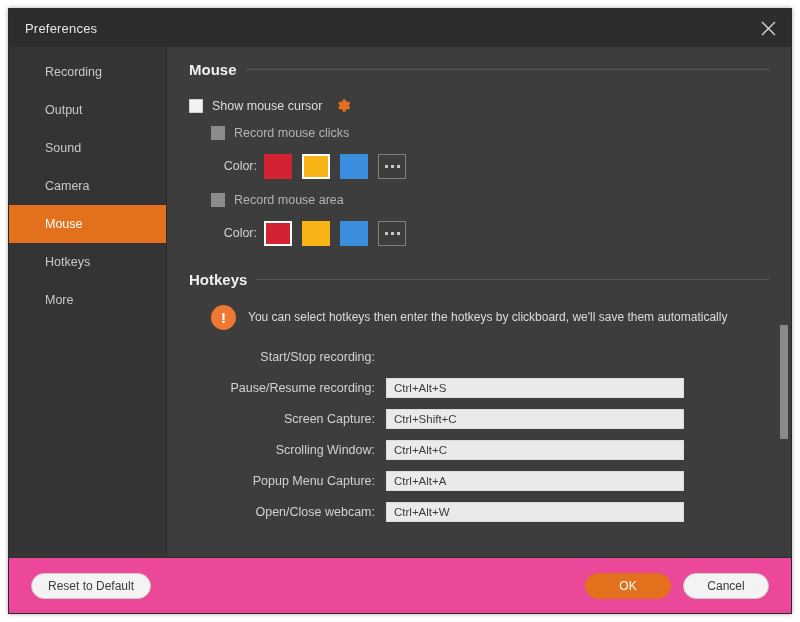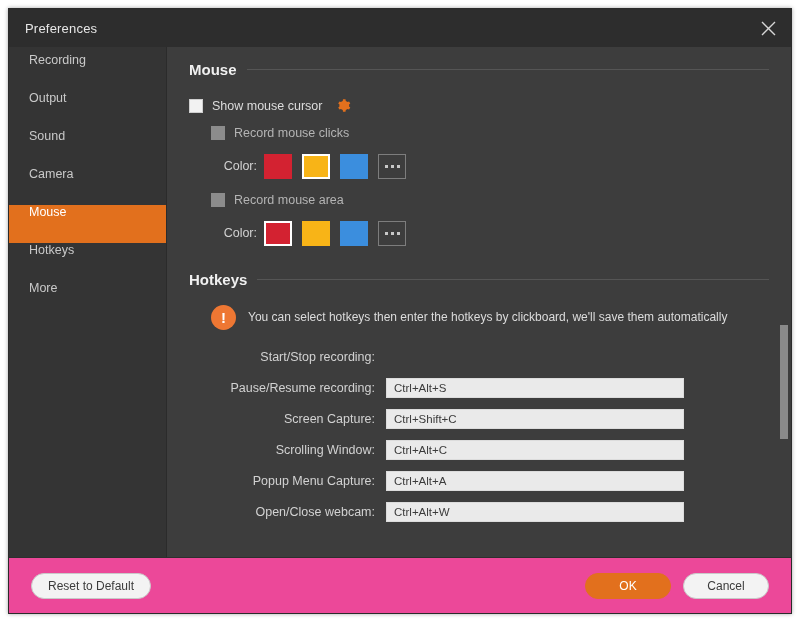--- a/index.html
+++ b/index.html
@@ -66,22 +66,22 @@
     flex: 0 0 158px;
     width: 158px;
     background: #343434;
     border-right: 1px solid #2b2b2b;
     padding-top: 6px;
     box-sizing: border-box;
   }
   .side-item {
     height: 38px;
     display: flex;
-    align-items: flex-start;
-    padding-left: 20px;
+    align-items: center;
+    padding-left: 36px;
     color: #c9c9c9;
     font-size: 12.5px;
     cursor: pointer;
     box-sizing: border-box;
   }
   .side-item.active {
     background: #e2701d;
     color: #ffffff;
   }
 

